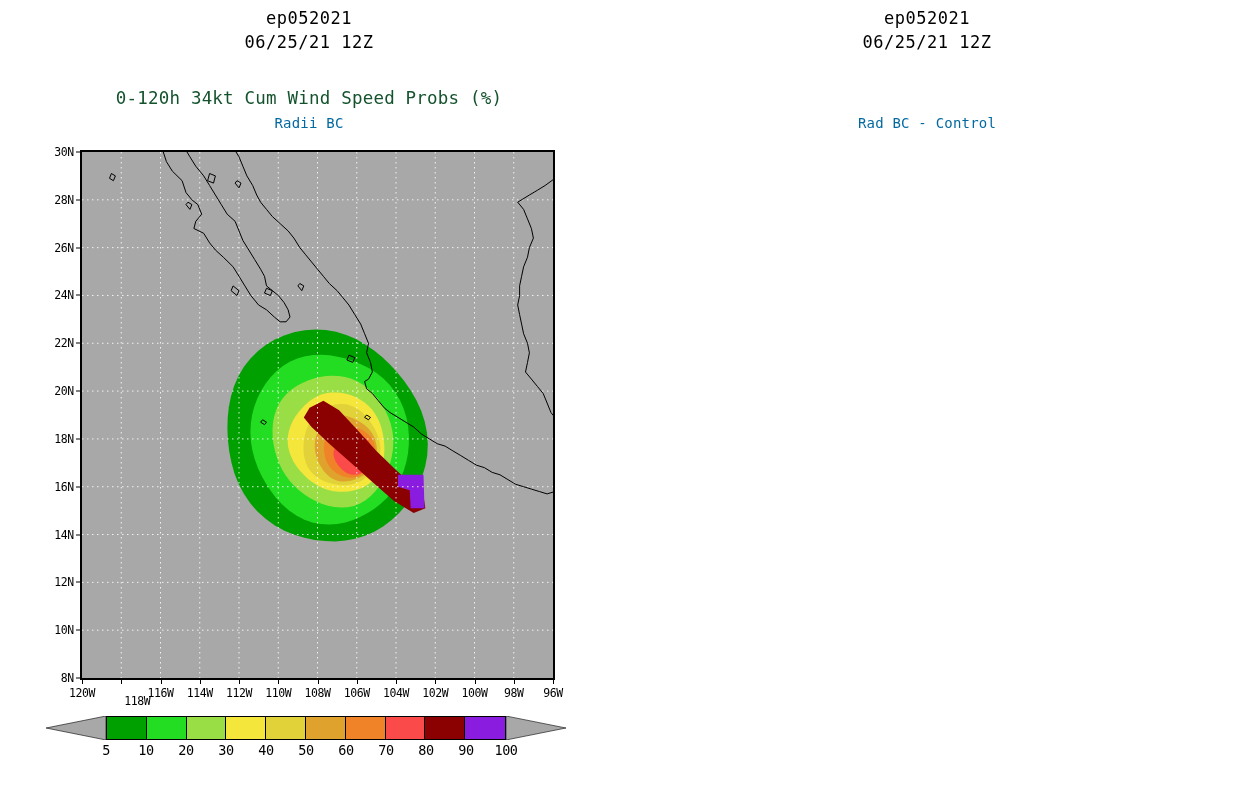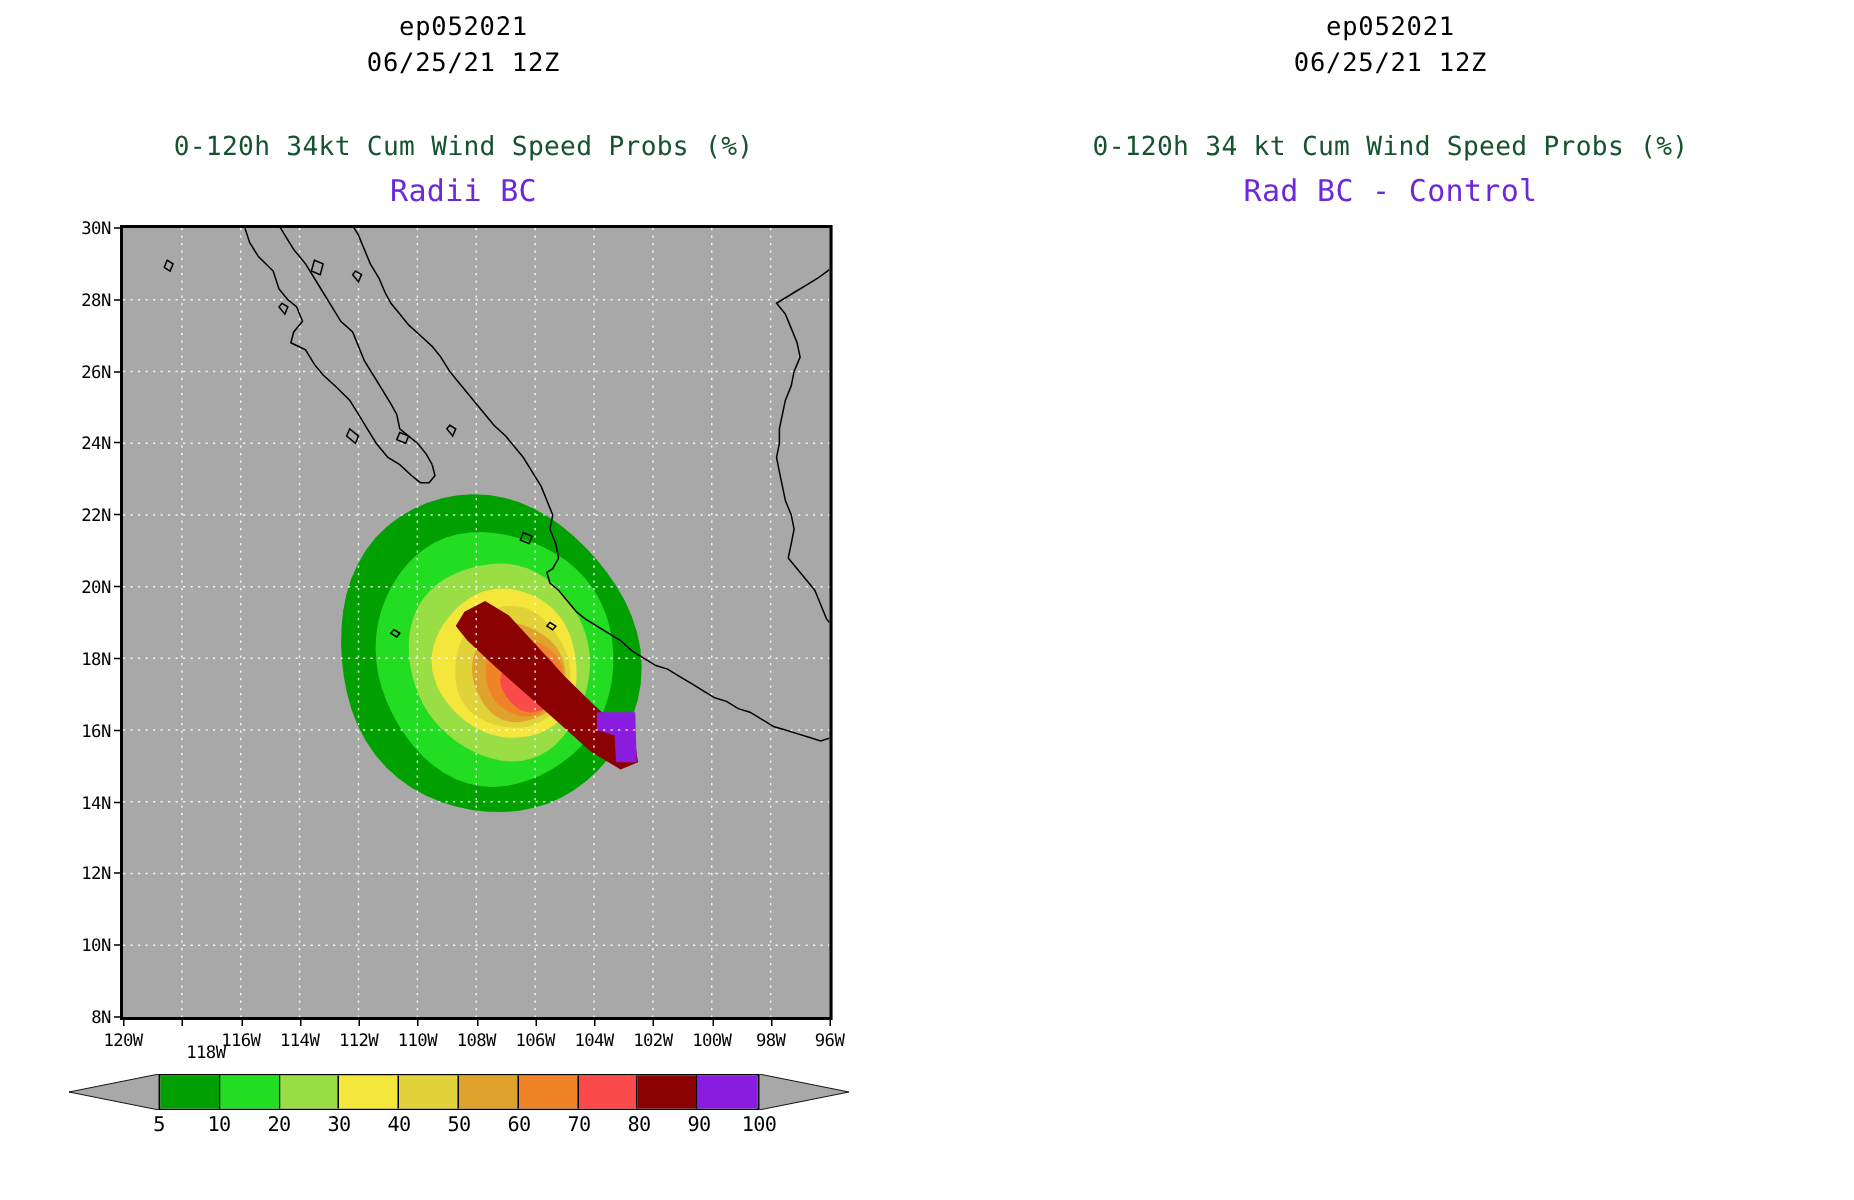--- a/index.html
+++ b/index.html
@@ -9,21 +9,21 @@
     overflow:hidden;position:relative;
   }
   .panels{display:flex;width:1236px;height:800px;}
   .panel{position:relative;width:618px;height:800px;padding-left:10px;}
 
   
   .title-block{position:absolute;left:0;width:618px;text-align:center;}
   .t-id{top:8px;font-size:17px;letter-spacing:.5px;color:#000;}
   .t-date{top:32px;font-size:17px;letter-spacing:.5px;color:#000000;}
   .t-main{top:88px;font-size:17.5px;letter-spacing:.2px;color:#14532d;white-space:nowrap;}
-  .t-sub{top:115px;font-size:20px;letter-spacing:.2px;color:#6d28d9;}
+  .t-sub{top:115px;font-size:14px;letter-spacing:.2px;color:#0369a1;}
 
   
   .map-frame{position:absolute;border:2px solid #000;box-sizing:content-box;overflow:hidden;}
   #map-left{left:80px;top:150px;width:471px;height:526px;background:#a8a8a8;}
 
   .maplayer{position:absolute;left:0;top:0;width:471px;height:526px;}
 
   
   .ylabels{position:absolute;width:46px;text-align:right;}
   .ylab{position:absolute;right:0;font-size:11.5px;color:#000;transform:translateY(-50%);white-space:nowrap;letter-spacing:-.3px;}
@@ -196,20 +196,19 @@
           <div class="cbar-lab" style="left: 380px;">80</div>
           <div class="cbar-lab" style="left: 420px;">90</div>
           <div class="cbar-lab" style="left: 460px;">100</div>
         </div>
     </div>
   </div>
 
   <div class="panel">
     <div class="title-block t-id">ep052021</div>
     <div class="title-block t-date">06/25/21 12Z</div>
-    <div class="title-block t-main">0-120h 34 kt Cum Wind Speed Probs (%)</div>
     <div class="title-block t-sub">Rad BC - Control</div>
 
     <div id="xl-right"></div>
 
   </div>
 
 </div>
 
 </body></html>

